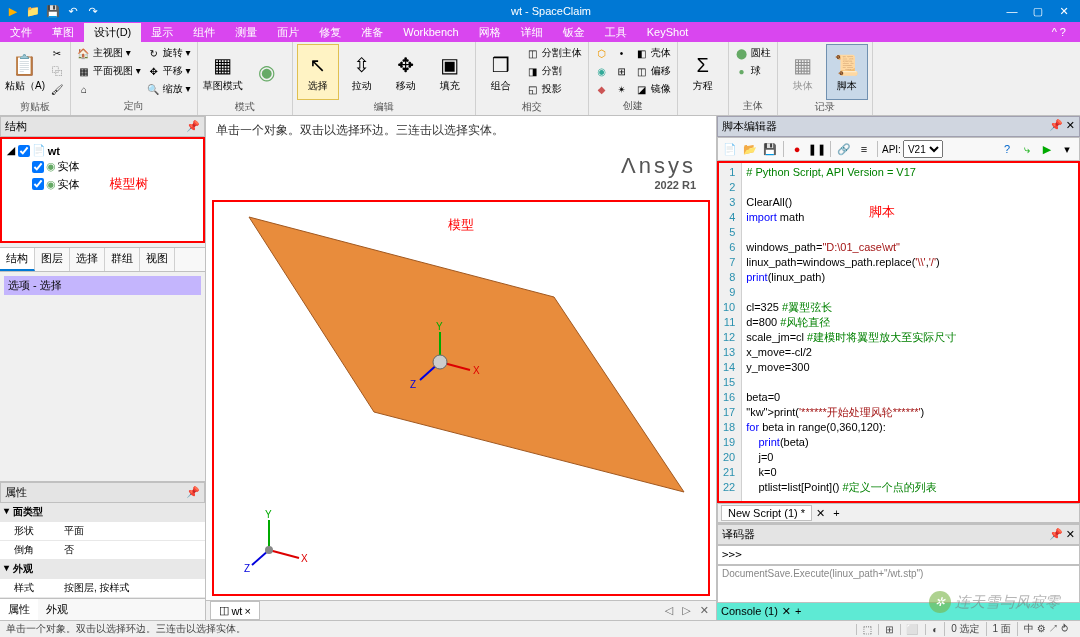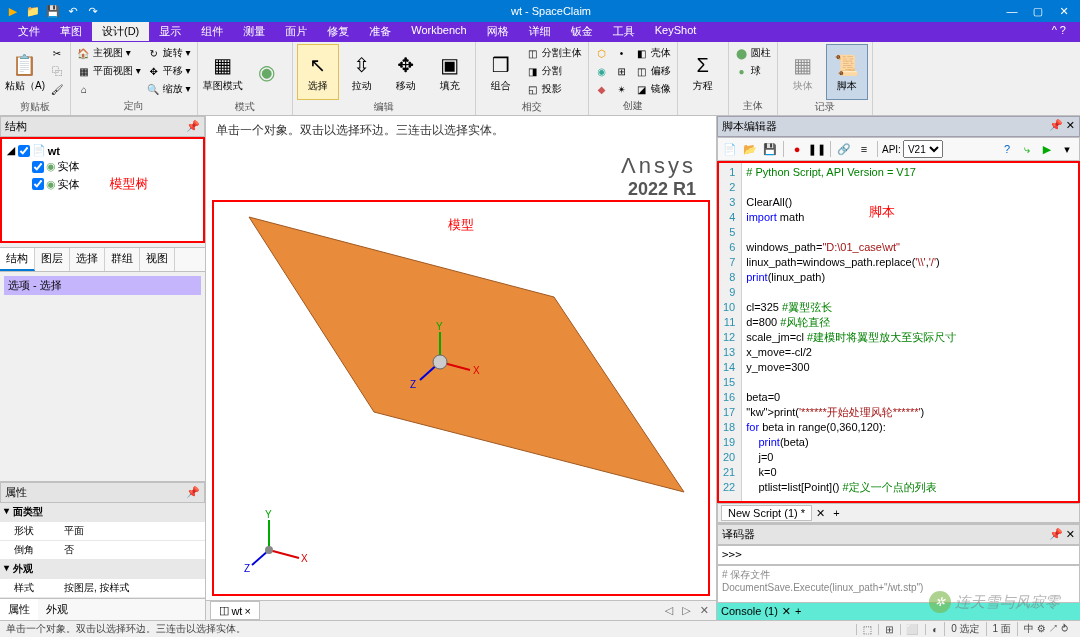--- a/index.html
+++ b/index.html
@@ -7,21 +7,21 @@
 
 
 .title-bar { height: 22px; background: #0078d4; color: #fff; display: flex; align-items: center; padding: 0 4px; }
 .title-bar .qat { display: flex; gap: 2px; align-items: center; }
 .title-bar .qat span { width: 18px; height: 18px; display: flex; align-items: center; justify-content: center; cursor: pointer; }
 .title-bar .title { flex: 1; text-align: center; font-size: 11px; }
 .title-bar .win-controls { display: flex; gap: 2px; }
 .title-bar .win-controls span { width: 24px; height: 18px; display: flex; align-items: center; justify-content: center; cursor: pointer; }
 
 
-.ribbon-tabs { height: 20px; background: #6d28d9; display: flex; align-items: flex-start; padding-left: 8px; }
+.ribbon-tabs { height: 20px; background: #d946ef; display: flex; align-items: center; padding-left: 0; }
 .ribbon-tabs .tab { padding: 2px 10px; color: #fff; font-size: 11px; cursor: pointer; }
 .ribbon-tabs .tab.active { background: #f0f0f0; color: #000; }
 .ribbon-tabs .help { margin-left: auto; margin-right: 8px; color: #fff; padding: 2px 6px; }
 
 
 .ribbon { height: 74px; background: #f0f0f0; border-bottom: 1px solid #c0c0c0; display: flex; }
 .ribbon-group { border-right: 1px solid #d0d0d0; display: flex; flex-direction: column; padding: 2px 4px; }
 .ribbon-group-body { flex: 1; display: flex; align-items: flex-start; gap: 2px; }
 .ribbon-group-label { font-size: 10px; text-align: center; color: #555; }
 .rbtn-lg { display: flex; flex-direction: column; align-items: center; justify-content: center; width: 42px; height: 56px; cursor: pointer; font-size: 10px; }
@@ -62,21 +62,21 @@
 .bot-tabs .bt { padding: 3px 8px; font-size: 11px; cursor: pointer; }
 .bot-tabs .bt.active { background: #fff; }
 
 
 .center { flex: 1; display: flex; flex-direction: column; background: #fff; }
 .hint-bar { padding: 6px 10px; font-size: 12px; color: #333; }
 .viewport { flex: 1; position: relative; margin: 0 6px 4px 6px; }
 .viewport-inner { position: absolute; inset: 55px 0 0 0; border: 2px solid #ff0000; }
 .ansys-logo { position: absolute; top: 8px; right: 14px; text-align: right; }
 .ansys-logo .a1 { font-size: 22px; font-weight: 300; color: #555; letter-spacing: 3px; }
-.ansys-logo .a2 { font-size: 18px; font-weight: bold; color: #555; }
+.ansys-logo .a2 { font-size: 11px; font-weight: bold; color: #555; }
 .model-label { position: absolute; top: 14px; left: 50%; transform: translateX(-50%); color: #ff0000; font-size: 13px; }
 
 .plane-svg { position: absolute; top: 10px; left: 30px; }
 .triad-center { position: absolute; top: 120px; left: 196px; }
 .triad-corner { position: absolute; bottom: 14px; left: 30px; }
 
 .doc-tabs { height: 20px; background: #f0f0f0; border-top: 1px solid #c0c0c0; display: flex; align-items: center; padding: 0 4px; font-size: 11px; }
 .doc-tabs .dt { padding: 2px 8px; background: #fff; border: 1px solid #c0c0c0; display: flex; align-items: center; gap: 2px; }
 .doc-tabs .dspacer { flex: 1; }
 .doc-tabs .dnav span { padding: 0 3px; cursor: pointer; color: #666; }
@@ -513,21 +513,20 @@
       <div class="stx">+</div>
     </div>
 
     <div class="interp-panel">
       <div class="panel-header">
           <span>译码器</span>
           <span>📌 ✕</span>
         </div>
       <div class="interp-prompt">&gt;&gt;&gt; </div>
       <div class="interp-hist">
-        <div># 保存文件</div>
         <div>DocumentSave.Execute(linux_path+"/wt.stp")</div>
       </div>
       <div class="interp-tabs">
         <span>Console (1)</span>
         <span style="margin-left:4px">✕</span>
         <span style="margin-left:4px">+</span>
       </div>
     </div>
   </div>
 </div>

